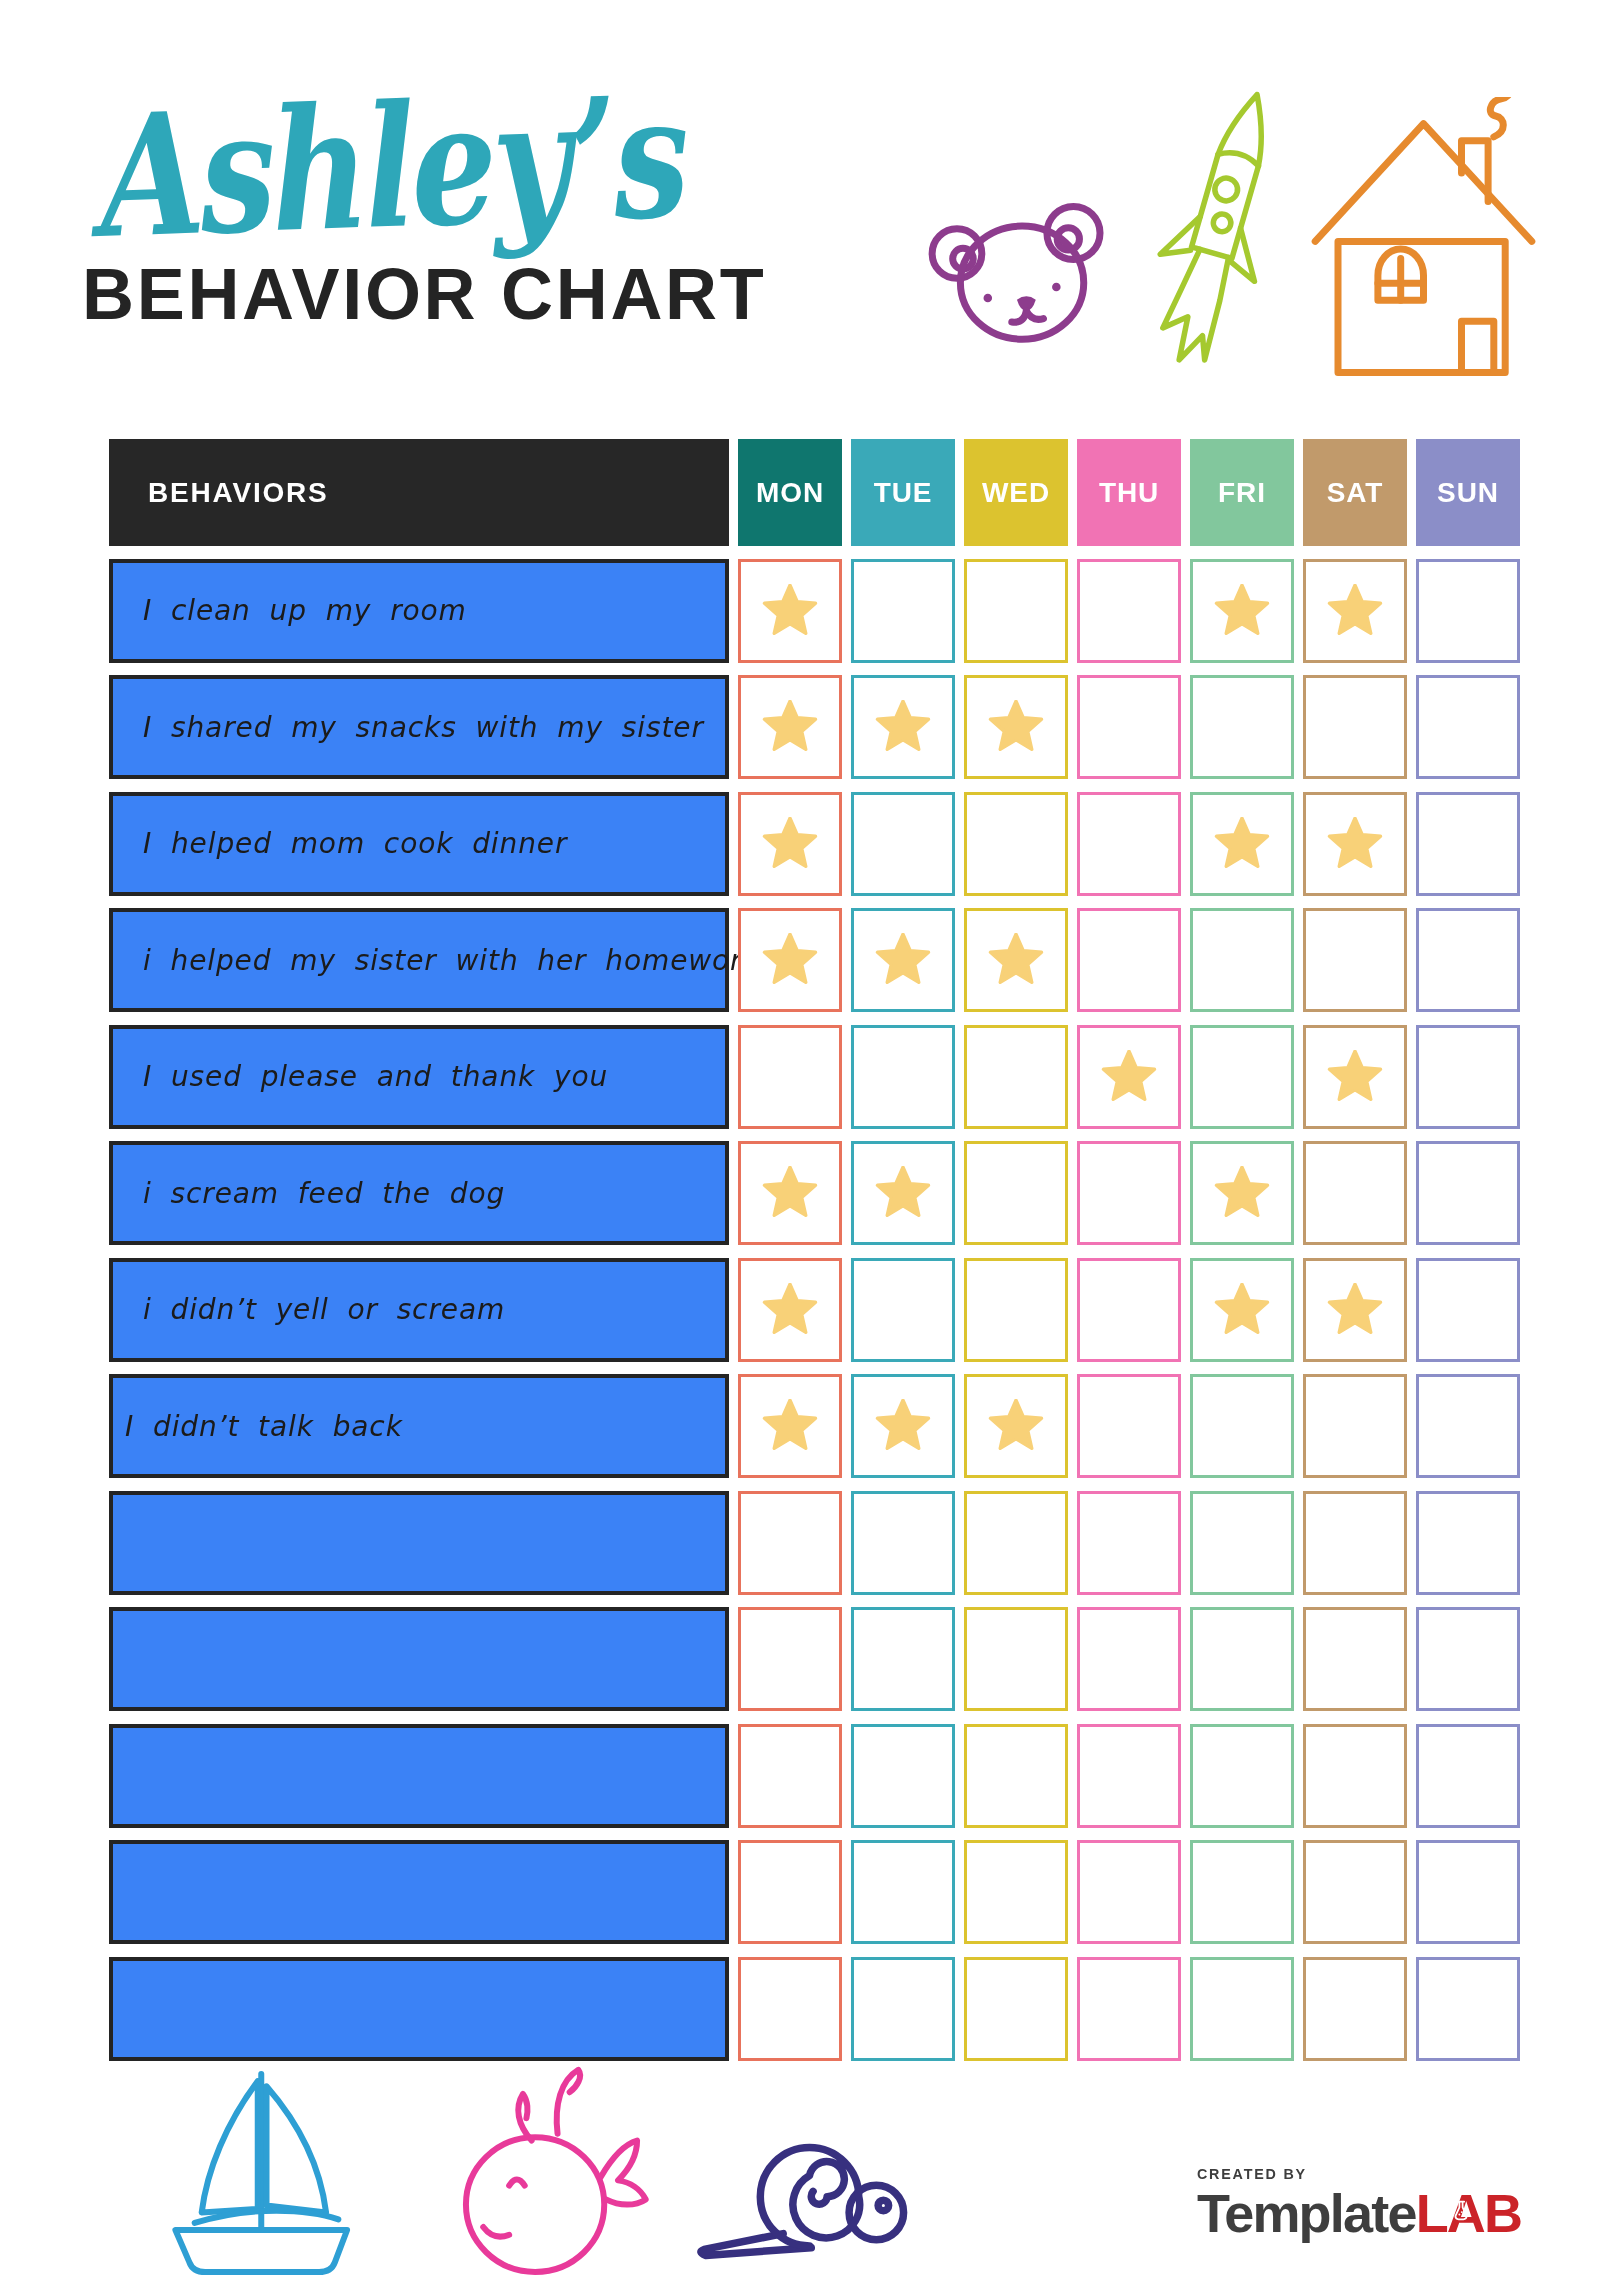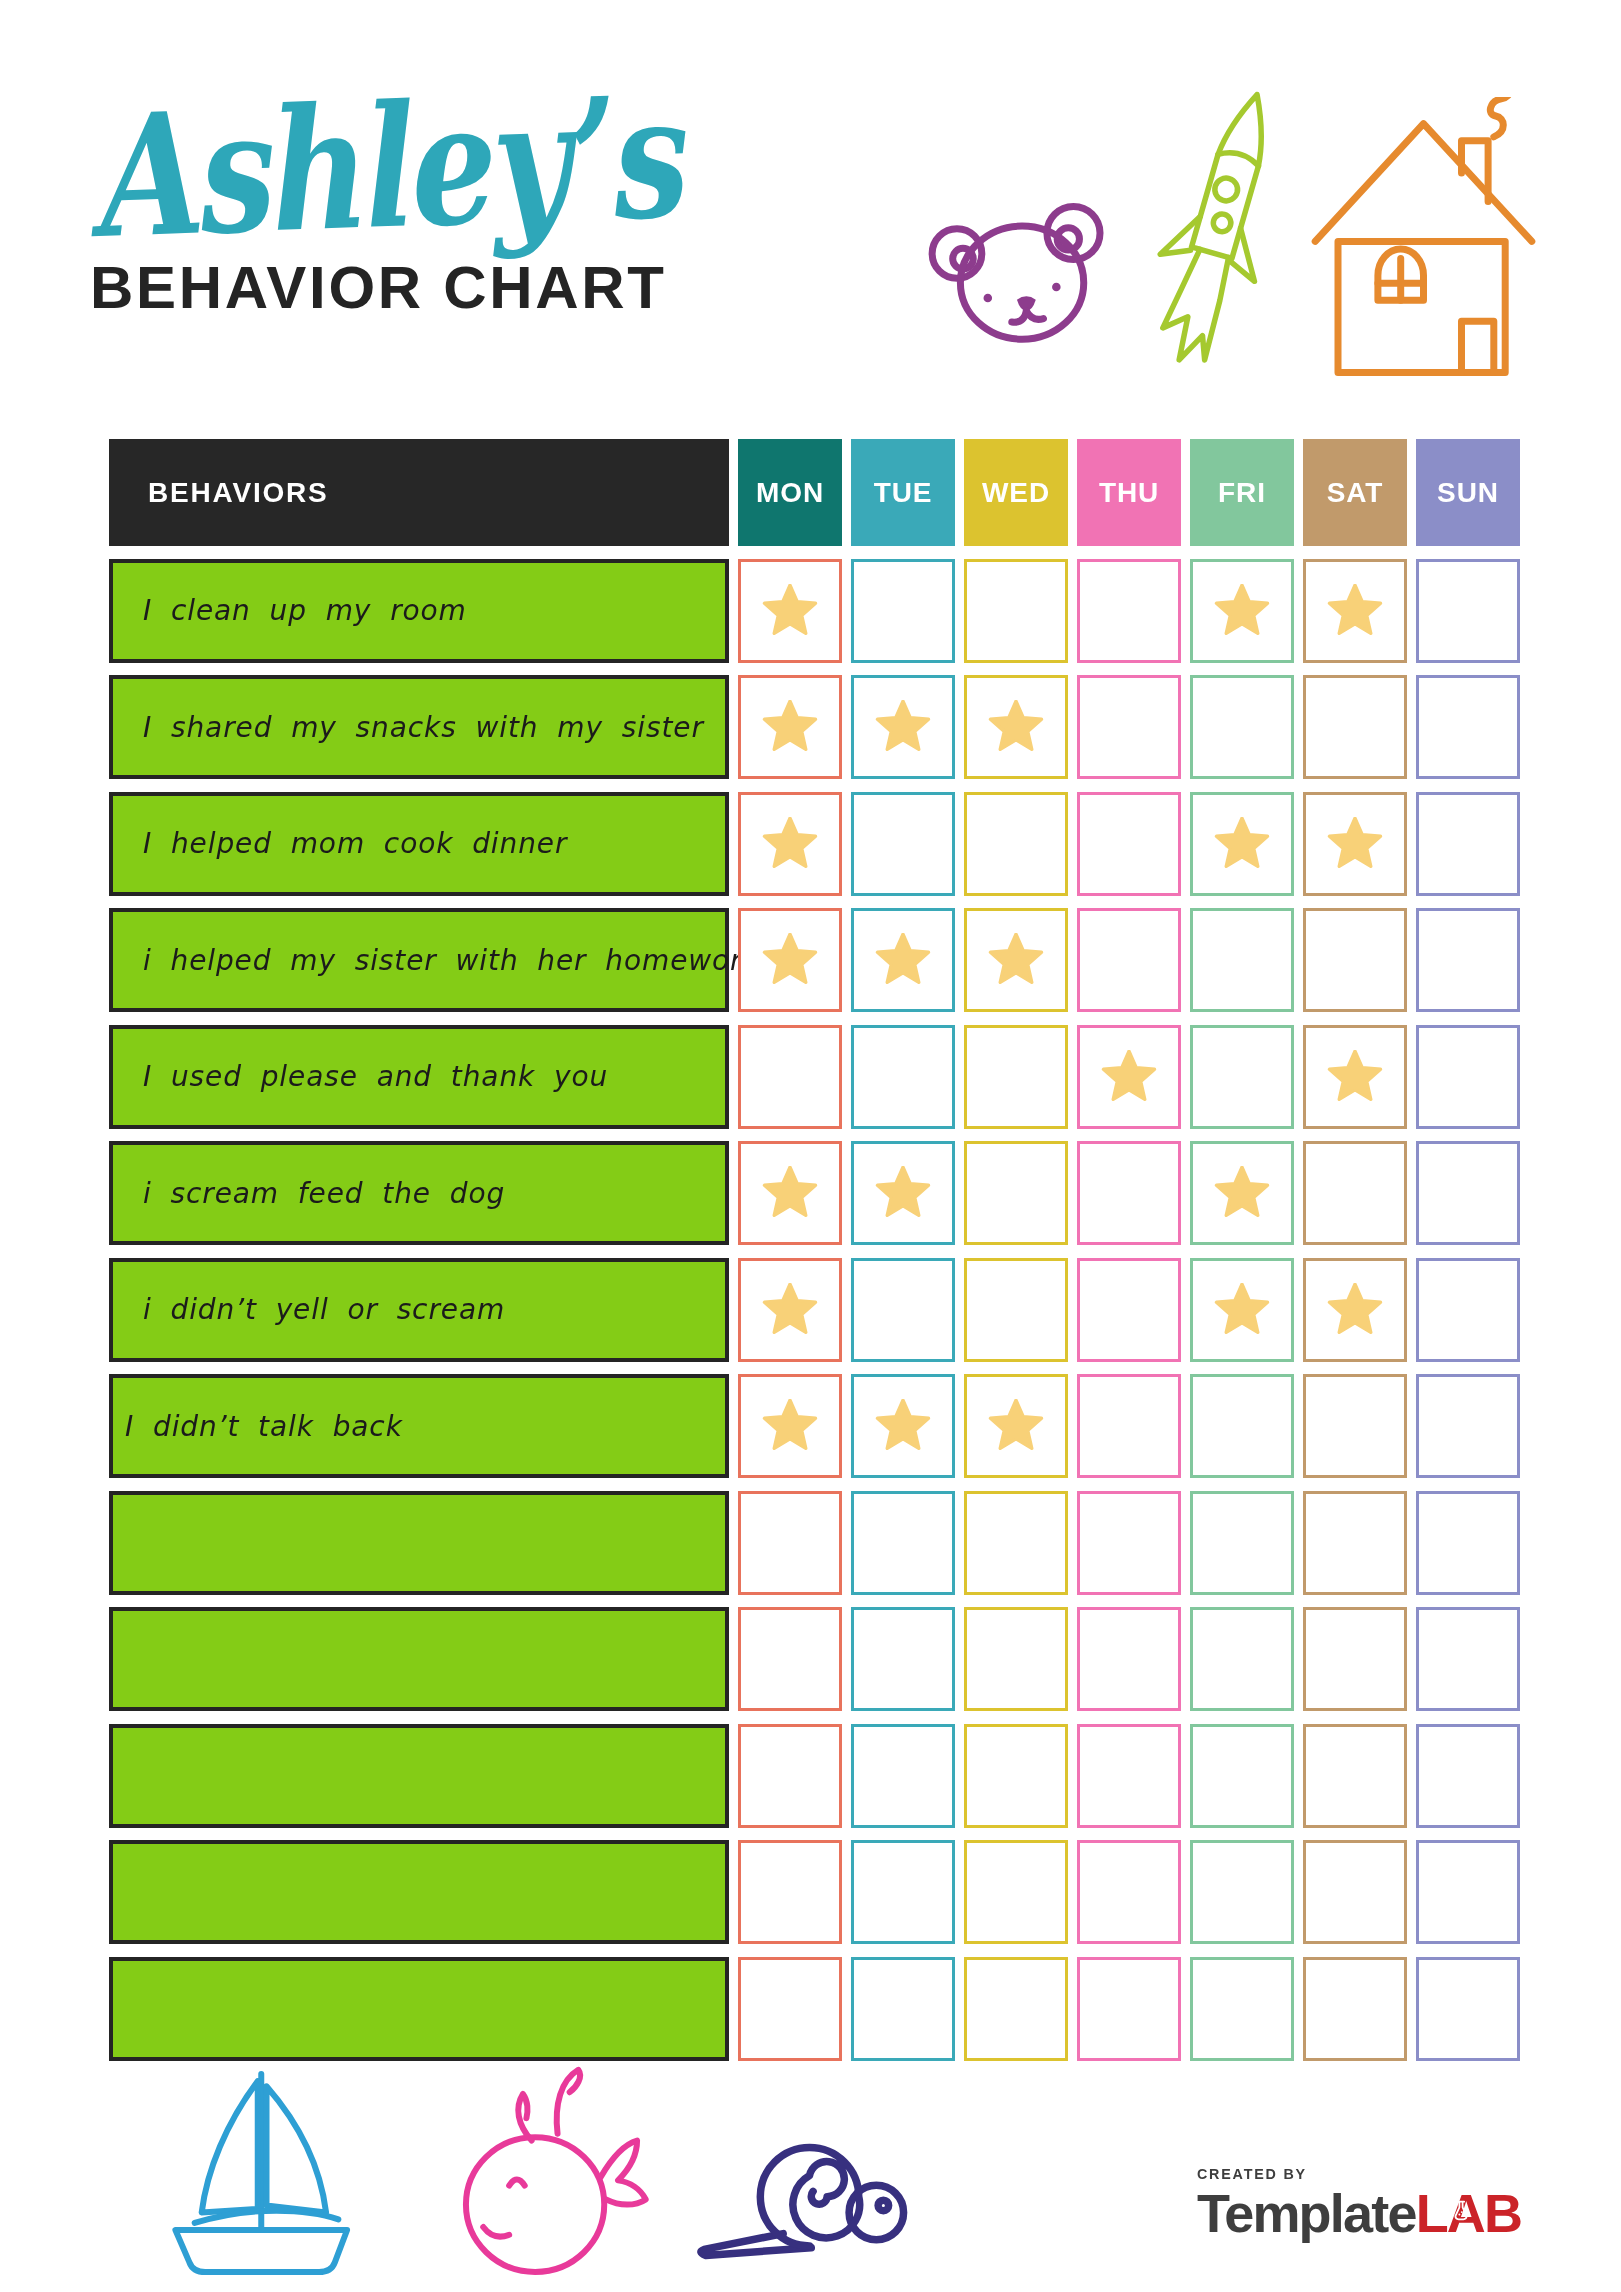--- a/index.html
+++ b/index.html
@@ -11,22 +11,22 @@
 
   
   .script-title {
     position:absolute; left:97px; top:93px;
     font-family:"DejaVu Serif", serif; font-style:italic; font-weight:700;
     font-size:168px; line-height:1; letter-spacing:-5.4px;
     transform: rotate(-2deg) scaleX(0.8); transform-origin:left top;
     white-space:nowrap;
   }
   .main-title {
-    position:absolute; left:90px; top:258px;
-    font-size:60px; font-weight:700; letter-spacing:2.7px; line-height:1;
+    position:absolute; left:82px; top:258px;
+    font-size:72px; font-weight:700; letter-spacing:2.7px; line-height:1;
     white-space:nowrap;
   }
 
   
   .doodle { position:absolute; }
   .doodle * { vector-effect:non-scaling-stroke; }
 
   
   .table {
     position:absolute; left:109px; top:439px;
@@ -37,21 +37,21 @@
   }
   .th-behaviors {
     color:#ffffff; font-size:28px; font-weight:700; letter-spacing:1.8px;
     display:flex; align-items:center; padding-left:39px; box-sizing:border-box;
   }
   .th-day {
     color:#ffffff; font-size:28px; font-weight:700; letter-spacing:0.9px;
     display:flex; align-items:center; justify-content:center;
   }
   .behavior-cell {
-    border:4.5px solid #242424; background:#84cc16; box-sizing:border-box;
+    border:4.5px solid #242424; background:#3b82f6; box-sizing:border-box;
     display:flex; align-items:center; padding-left:30px;
   }
   .hand {
     font-family:"DejaVu Sans", sans-serif; font-style:italic;
     font-size:28px; color:#1b1b1b; letter-spacing:0.9px; word-spacing:9px;
     white-space:nowrap;
   }
   .day-cell {
     border:3.6px solid #ccc; background:#ffffff; box-sizing:border-box;
     display:flex; align-items:center; justify-content:center;

